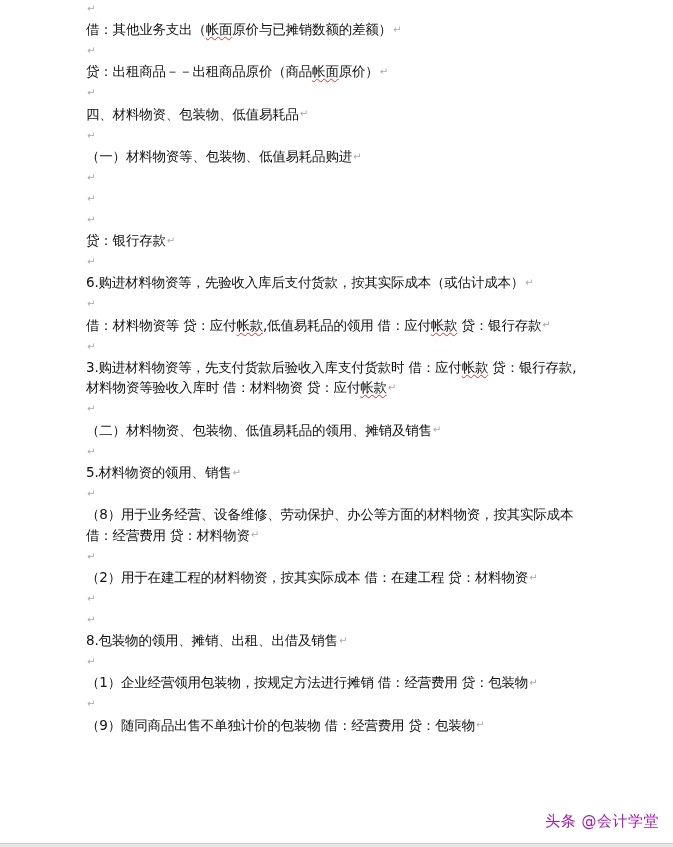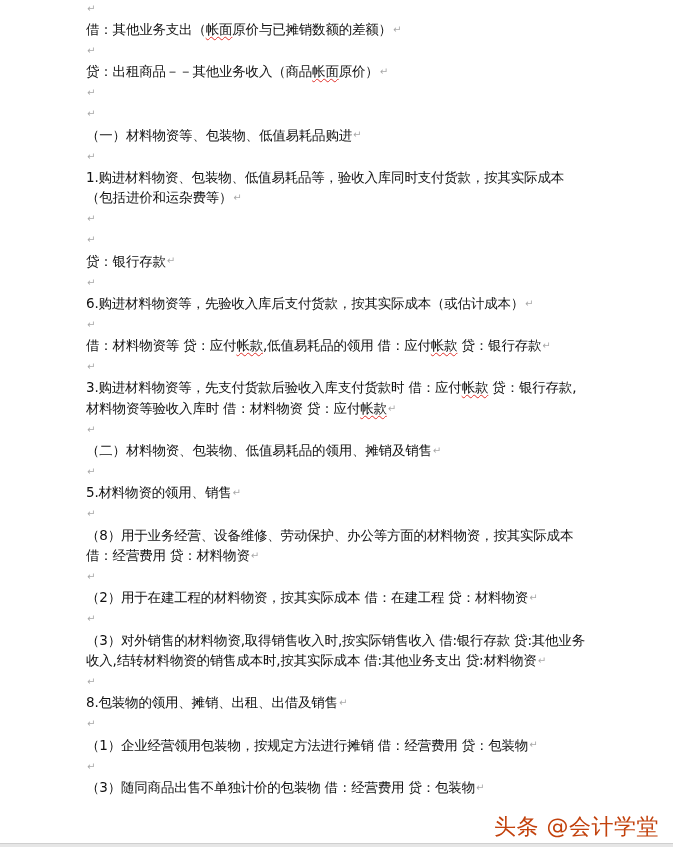--- a/index.html
+++ b/index.html
@@ -58,61 +58,60 @@
     top: 843px;
     width: 673px;
     height: 4px;
     background: #e6e6e6;
     border-top: 1px solid #cfcfcf;
   }
   .watermark {
     position: absolute;
     right: 14px;
     top: 812px;
-    font-size: 22px;
-    color: #c2410c;
+    font-size: 15px;
+    color: #a21caf;
     letter-spacing: 0.5px;
     text-shadow: 0 0 2px #ffffff, 0 0 2px #ffffff;
   }
 </style>
 </head>
 <body>
 
 <div class="page">
   <div class="doc-body" id="doc-body">
       <p class="para empty"><span class="pmark">↵</span></p>
       <p class="para"><span>借：其他业务支出（</span><span class="squiggle">帐面</span><span>原价与已摊销数额的差额）</span><span class="pmark">↵</span></p>
       <p class="para empty"><span class="pmark">↵</span></p>
-      <p class="para"><span>贷：出租商品－－其他业务收入（商品</span><span class="squiggle">帐面</span><span>原价）</span><span class="pmark">↵</span></p>
+      <p class="para"><span>贷：出租商品－－出租商品原价（商品</span><span class="squiggle">帐面</span><span>原价）</span><span class="pmark">↵</span></p>
       <p class="para empty"><span class="pmark">↵</span></p>
+      <p class="para"><span>四、材料物资、包装物、低值易耗品</span><span class="pmark">↵</span></p>
       <p class="para empty"><span class="pmark">↵</span></p>
       <p class="para"><span>（一）材料物资等、包装物、低值易耗品购进</span><span class="pmark">↵</span></p>
       <p class="para empty"><span class="pmark">↵</span></p>
-      <p class="para"><span>1.购进材料物资、包装物、低值易耗品等，验收入库同时支付货款，按其实际成本（包括进价和运杂费等）</span><span class="pmark">↵</span></p>
       <p class="para empty"><span class="pmark">↵</span></p>
       <p class="para empty"><span class="pmark">↵</span></p>
       <p class="para"><span>贷：银行存款</span><span class="pmark">↵</span></p>
       <p class="para empty"><span class="pmark">↵</span></p>
       <p class="para"><span>6.购进材料物资等，先验收入库后支付货款，按其实际成本（或估计成本）</span><span class="pmark">↵</span></p>
       <p class="para empty"><span class="pmark">↵</span></p>
       <p class="para"><span>借：材料物资等 贷：应付</span><span class="squiggle">帐款</span><span>,低值易耗品的领用 借：应付</span><span class="squiggle">帐款</span><span> 贷：银行存款</span><span class="pmark">↵</span></p>
       <p class="para empty"><span class="pmark">↵</span></p>
       <p class="para"><span>3.购进材料物资等，先支付货款后验收入库支付货款时 借：应付</span><span class="squiggle">帐款</span><span> 贷：银行存款,材料物资等验收入库时 借：材料物资 贷：应付</span><span class="squiggle">帐款</span><span class="pmark">↵</span></p>
       <p class="para empty"><span class="pmark">↵</span></p>
       <p class="para"><span>（二）材料物资、包装物、低值易耗品的领用、摊销及销售</span><span class="pmark">↵</span></p>
       <p class="para empty"><span class="pmark">↵</span></p>
       <p class="para"><span>5.材料物资的领用、销售</span><span class="pmark">↵</span></p>
       <p class="para empty"><span class="pmark">↵</span></p>
       <p class="para"><span>（8）用于业务经营、设备维修、劳动保护、办公等方面的材料物资，按其实际成本 借：经营费用 贷：材料物资</span><span class="pmark">↵</span></p>
       <p class="para empty"><span class="pmark">↵</span></p>
       <p class="para"><span>（2）用于在建工程的材料物资，按其实际成本 借：在建工程 贷：材料物资</span><span class="pmark">↵</span></p>
       <p class="para empty"><span class="pmark">↵</span></p>
-      <p class="para"><span>（3）对外销售的材料物资,取得销售收入时,按实际销售收入 借:银行存款 贷:其他业务收入,结转材料物资的销售成本时,按其实际成本 借:其他业务支出 贷:材料物资</span><span class="pmark">↵</span></p>
       <p class="para empty"><span class="pmark">↵</span></p>
       <p class="para"><span>8.包装物的领用、摊销、出租、出借及销售</span><span class="pmark">↵</span></p>
       <p class="para empty"><span class="pmark">↵</span></p>
       <p class="para"><span>（1）企业经营领用包装物，按规定方法进行摊销 借：经营费用 贷：包装物</span><span class="pmark">↵</span></p>
       <p class="para empty"><span class="pmark">↵</span></p>
-      <p class="para"><span>（3）随同商品出售不单独计价的包装物 借：经营费用 贷：包装物</span><span class="pmark">↵</span></p>
+      <p class="para"><span>（9）随同商品出售不单独计价的包装物 借：经营费用 贷：包装物</span><span class="pmark">↵</span></p>
     </div>
   <div class="watermark">头条 @会计学堂</div>
   <div class="bottom-rule"></div>
 </div>
 
 </body></html>

